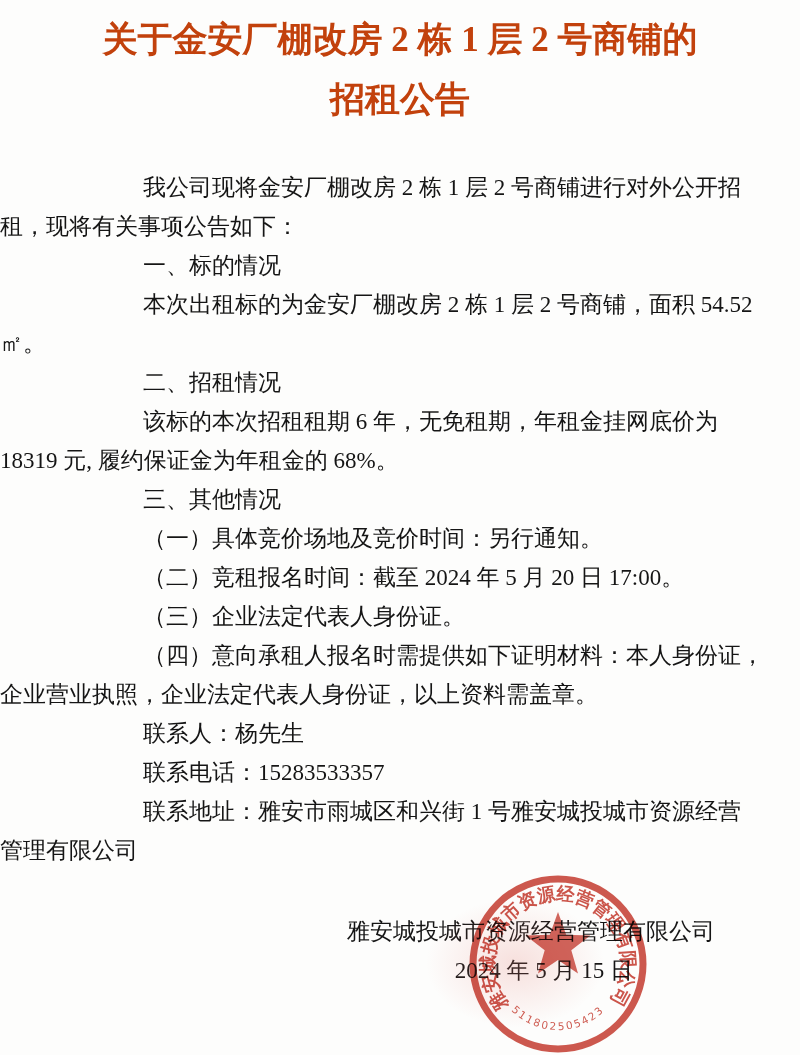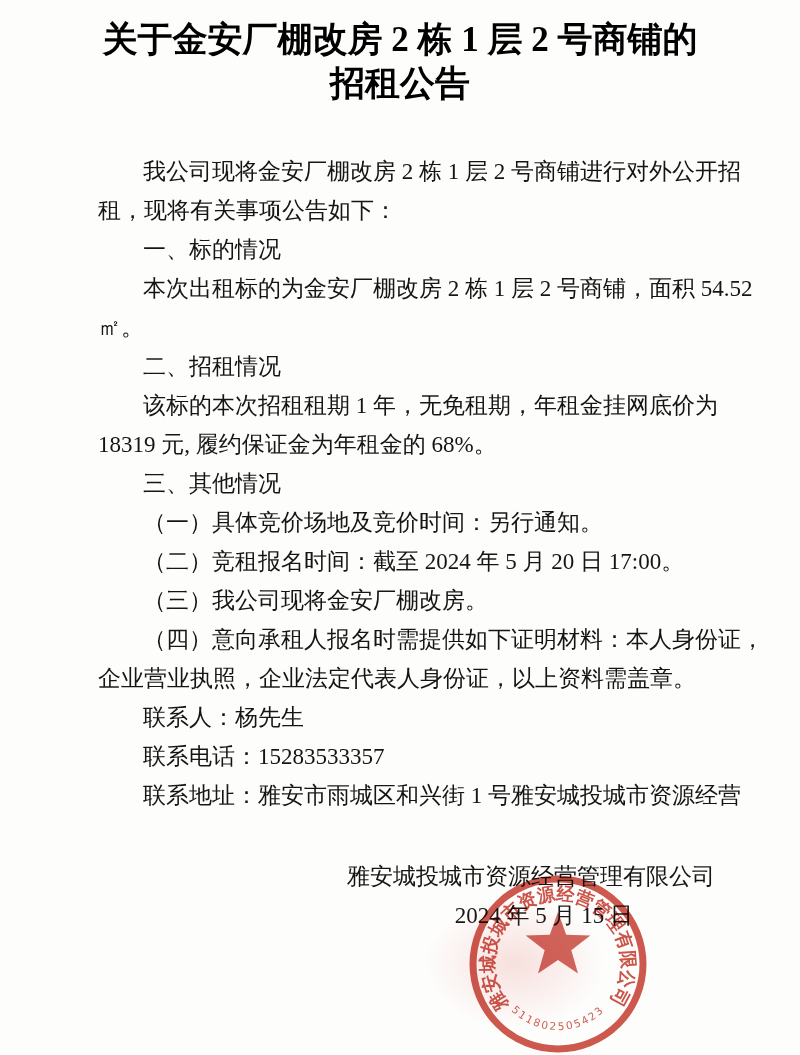--- a/index.html
+++ b/index.html
@@ -17,29 +17,28 @@
     width: 800px;
     height: 1055px;
   }
   .title {
     margin-top: 18px;
     text-align: center;
     font-size: 35px;
     font-weight: bold;
     line-height: 44px;
     white-space: nowrap;
-    color: #000000;
+    color: #c2410c;
   }
   .body-block {
     margin-top: 46px;
   }
   .line {
     font-size: 23px;
     line-height: 39px;
-    padding-left: 98px;
     white-space: nowrap;
     color: #151515;
   }
   .line.in {
     padding-left: 143px;
   }
   .sig-co {
     margin-top: 42px;
     font-size: 23px;
     line-height: 39px;
@@ -75,40 +74,41 @@
     background: radial-gradient(ellipse at center, rgba(225,120,110,0.22), rgba(225,120,110,0) 70%);
     pointer-events: none;
   }
 </style>
 </head>
 <body>
 
 <div class="page">
 
   <div class="title">关于金安厂棚改房 2 栋 1 层 2 号商铺的</div>
-  <div class="title" style="margin-top:0;">招租公告</div>
+  <div class="title" style="margin-top:16px;">招租公告</div>
 
   <div class="body-block">
     <div class="line in">我公司现将金安厂棚改房 2 栋 1 层 2 号商铺进行对外公开招</div>
     <div class="line">租，现将有关事项公告如下：</div>
     <div class="line in">一、标的情况</div>
     <div class="line in">本次出租标的为金安厂棚改房 2 栋 1 层 2 号商铺，面积 54.52</div>
     <div class="line">㎡。</div>
     <div class="line in">二、招租情况</div>
-    <div class="line in">该标的本次招租租期 1 年，无免租期，年租金挂网底价为</div>
+    <div class="line in">该标的本次招租租期 6 年，无免租期，年租金挂网底价为</div>
     <div class="line">18319 元, 履约保证金为年租金的 68%。</div>
     <div class="line in">三、其他情况</div>
     <div class="line in">（一）具体竞价场地及竞价时间：另行通知。</div>
     <div class="line in">（二）竞租报名时间：截至 2024 年 5 月 20 日 17:00。</div>
-    <div class="line in">（三）我公司现将金安厂棚改房。</div>
+    <div class="line in">（三）企业法定代表人身份证。</div>
     <div class="line in">（四）意向承租人报名时需提供如下证明材料：本人身份证，</div>
     <div class="line">企业营业执照，企业法定代表人身份证，以上资料需盖章。</div>
     <div class="line in">联系人：杨先生</div>
     <div class="line in">联系电话：15283533357</div>
     <div class="line in">联系地址：雅安市雨城区和兴街 1 号雅安城投城市资源经营</div>
+    <div class="line">管理有限公司</div>
   </div>
 
   <div class="sig-co">雅安城投城市资源经营管理有限公司</div>
   <div class="sig-date">2024 年 5 月 15 日</div>
 
   <div class="ink-smudge"></div>
 
   <svg class="seal" viewBox="0 0 220 220" xmlns="http://www.w3.org/2000/svg">
     <defs>
       <path id="sealArc" d="M 61,151.2 A 64,64 0 1 1 159,151.2" fill="none"></path>

